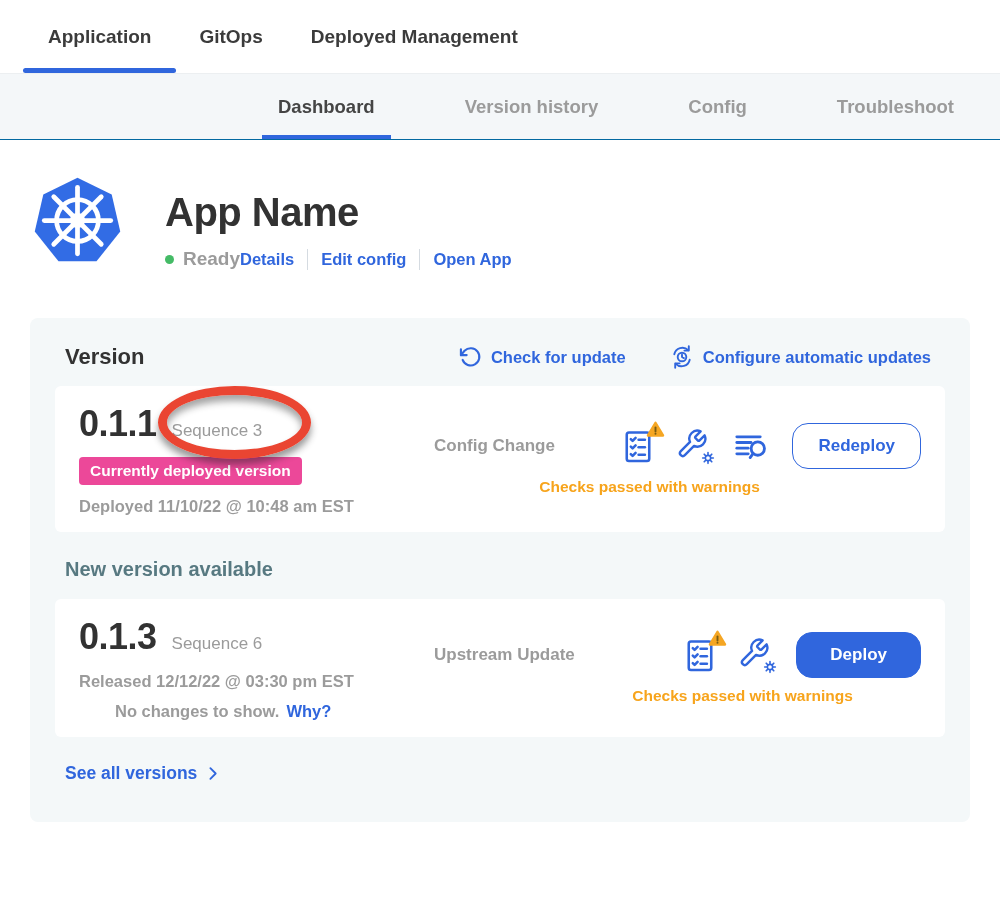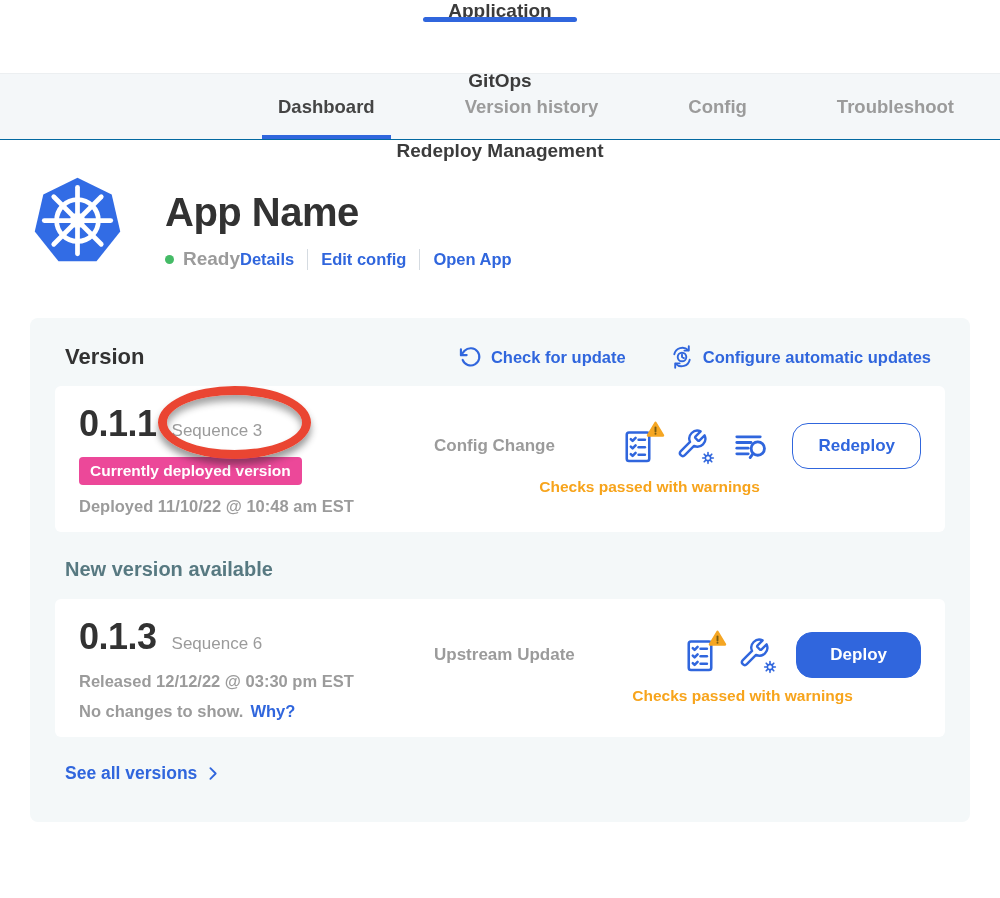--- a/index.html
+++ b/index.html
@@ -1,21 +1,21 @@
 <!DOCTYPE html>
 <html><head>
 <meta charset="utf-8">
 <style>
   * { margin:0; padding:0; box-sizing:border-box; }
   html,body { width:1000px; height:898px; background:#fff; overflow:hidden;
     font-family:"Liberation Sans", sans-serif; color:#323232; }
 
   
   .top-nav { height:73px; background:#fff; display:flex; align-items:center;
-    gap:48px;flex-direction:column; }
+    padding-left:48px; gap:48px; }
   .top-tab { position:relative; height:100%; display:flex; align-items:center;
     font-size:19px; font-weight:700; color:#3b3b3b; cursor:pointer; white-space:nowrap; }
   .top-tab.active::after { content:""; position:absolute; left:-25px; right:-25px;
     bottom:0; height:5px; background:#3066dd; border-radius:3px; }
 
   
   .sub-nav { height:67px; background:#f4f7f9; border-top:1px solid #eceff1;
     border-bottom:1px solid #0369a1; display:flex; align-items:center;
     gap:90px; padding-left:278px; }
   .sub-tab { position:relative; height:100%; display:flex; align-items:center;
@@ -82,21 +82,21 @@
   .annotation-ellipse { position:absolute; left:103px; top:0px; width:153px; height:73px;
     border:9px solid #ea4532; border-radius:50%; pointer-events:none; z-index:5;
     box-shadow: 0 6px 7px rgba(30,30,30,0.45), inset 0 6px 7px rgba(30,30,30,0.4); }
 </style>
 </head>
 <body>
 
 <nav class="top-nav">
   <div class="top-tab active">Application</div>
   <div class="top-tab">GitOps</div>
-  <div class="top-tab">Redeploy Management</div>
+  <div class="top-tab">Deployed Management</div>
 </nav>
 
 <nav class="sub-nav">
   <div class="sub-tab active">Dashboard</div>
   <div class="sub-tab">Version history</div>
   <div class="sub-tab">Config</div>
   <div class="sub-tab">Troubleshoot</div>
 </nav>
 
 <header class="app-header">
@@ -223,21 +223,21 @@
   <h2 class="new-version-title">New version available</h2>
 
   <div class="version-row">
     <div class="left-col">
       <div class="ver-line">
         <span class="ver-number">0.1.3</span>
         <span class="ver-seq">Sequence 6</span>
       </div>
       <div class="meta-text" style="margin-top:14px;">Released 12/12/22 @ 03:30 pm EST</div>
       <div class="nochanges-line">
-        <span class="meta-text" style="margin-top:0;">No changes to show.</span>
+        <span class="meta-text" style="margin-top:0;margin-left:36px;">No changes to show.</span>
         <a class="hlink">Why?</a>
       </div>
     </div>
 
     <div class="right-region">
       <div class="main-line">
         <span class="source-label">Upstream Update</span>
         <div class="icon-group">
           <span class="check-icon-wrap">
             <svg width="36" height="36" viewBox="0 0 24 24" fill="none" stroke="#3066dd" stroke-width="1.7" stroke-linecap="round" stroke-linejoin="round">

